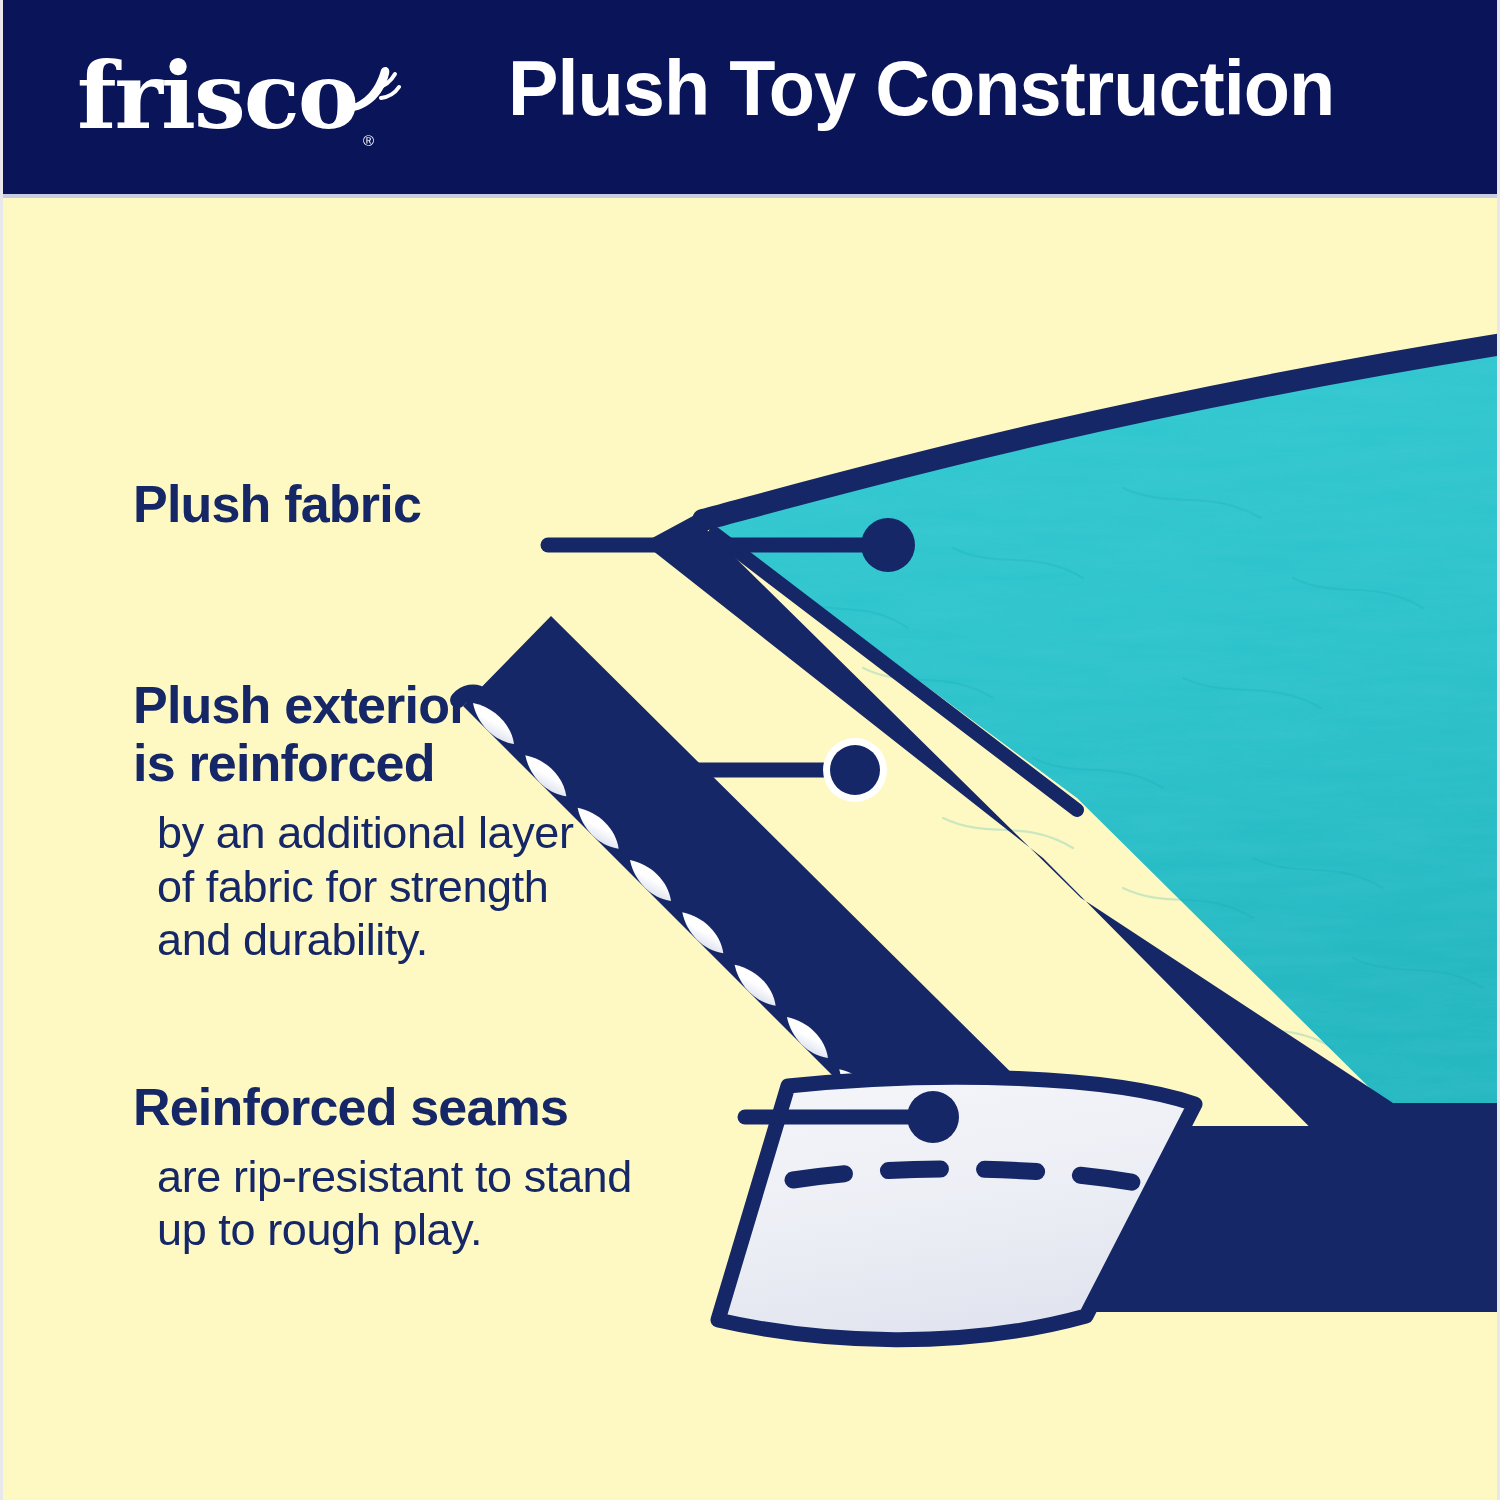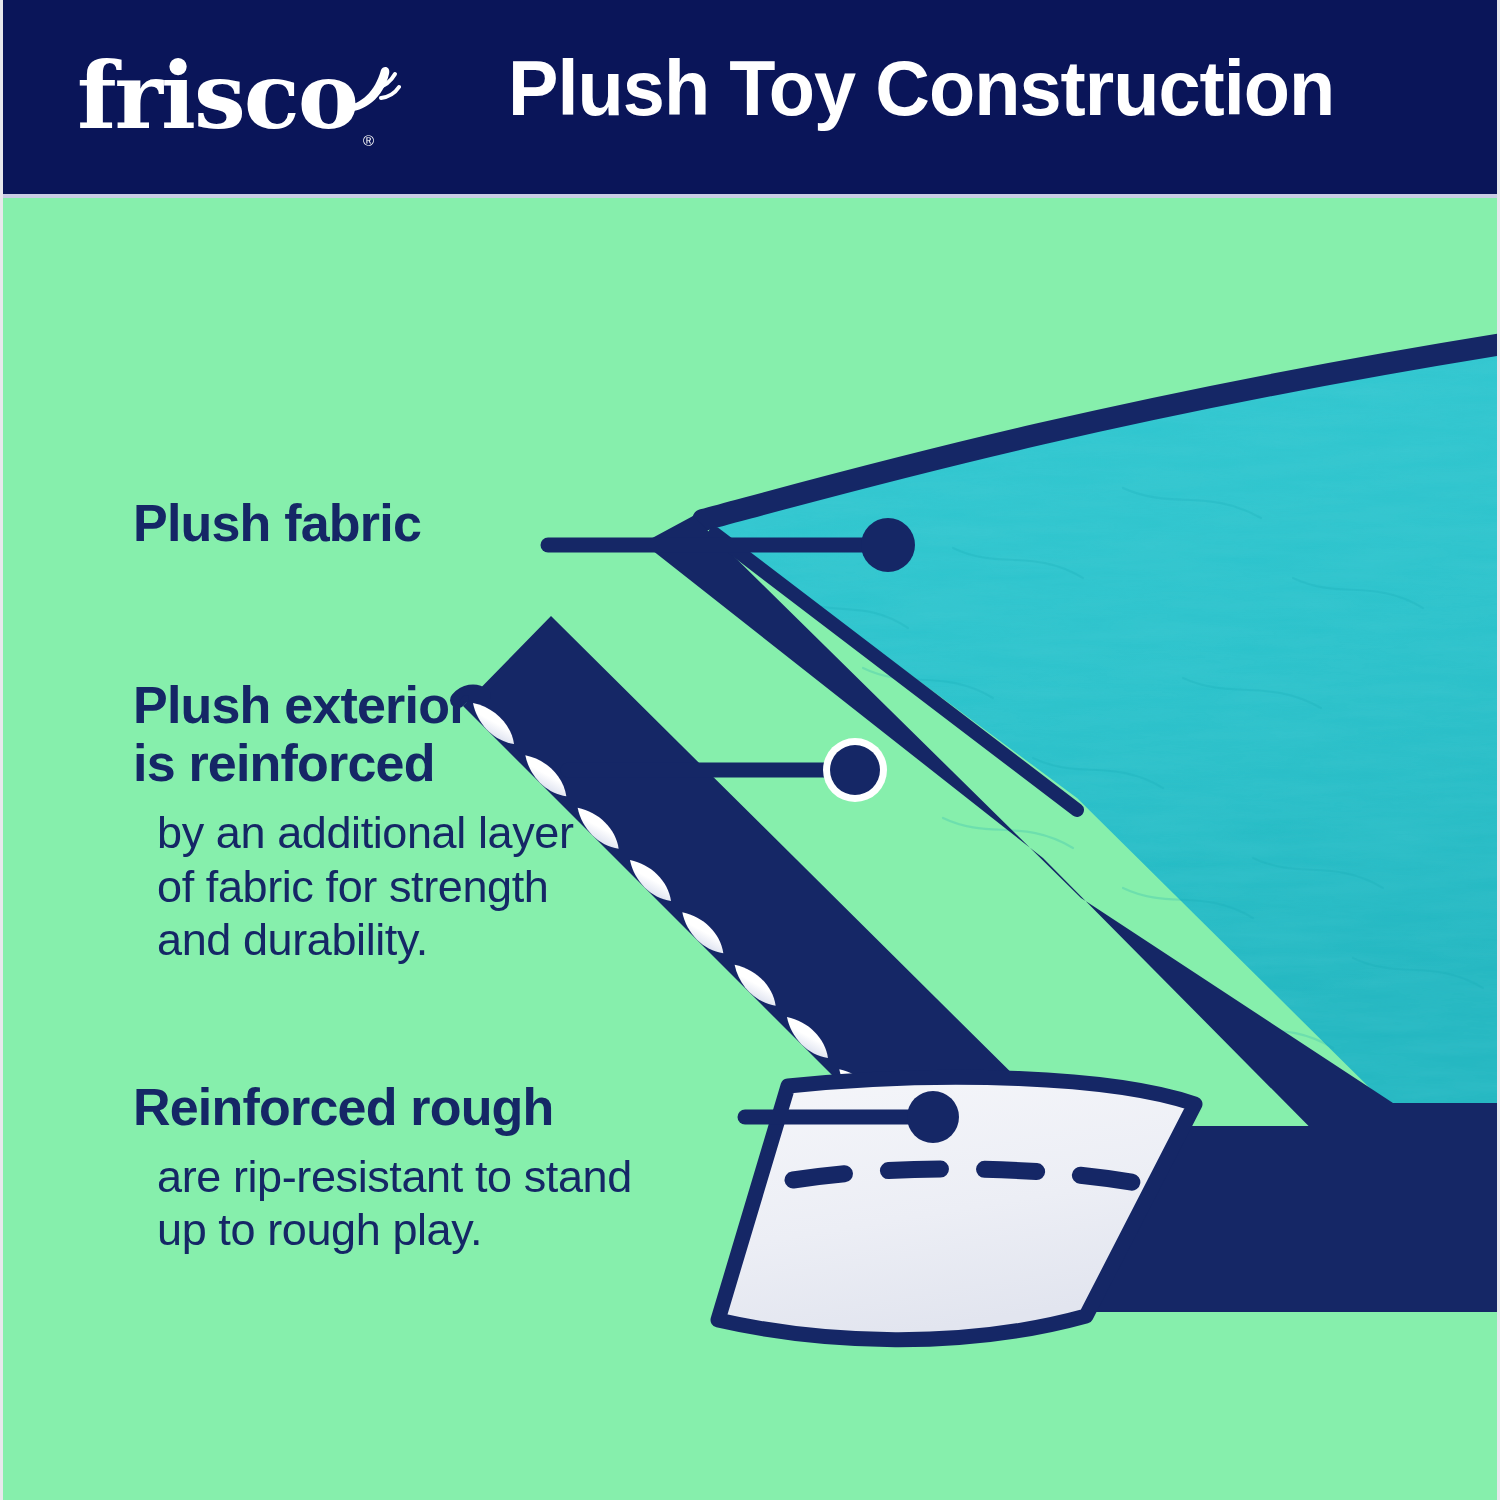--- a/index.html
+++ b/index.html
@@ -7,21 +7,21 @@
     padding: 0;
     background: #ffffff;
   }
   body {
     font-family: "Liberation Sans", sans-serif;
   }
   #infographic {
     position: relative;
     width: 1500px;
     height: 1500px;
-    background: #86efac;
+    background: #fef9c3;
     overflow: hidden;
     box-sizing: border-box;
     border-left: 3px solid #e8e8ec;
     border-right: 3px solid #e8e8ec;
   }
 
   
   .header-bar {
     position: absolute;
     left: 0;
@@ -112,21 +112,21 @@
     font-size: 45px;
     line-height: 1.18;
     letter-spacing: -0.4px;
     color: #152766;
     margin-top: 14px;
     white-space: pre-line;
     margin-left: 24px;
   }
   #callout-plush-fabric {
     left: 130px;
-    top: 494px;
+    top: 475px;
   }
   #callout-plush-exterior {
     left: 130px;
     top: 676px;
   }
   #callout-reinforced-seams {
     left: 130px;
     top: 1078px;
   }
 </style>
@@ -409,18 +409,18 @@
 
   <div class="callout" id="callout-plush-exterior">
     <div class="callout-heading">Plush exterior
 is reinforced</div>
     <div class="callout-body">by an additional layer
 of fabric for strength
 and durability.</div>
   </div>
 
   <div class="callout" id="callout-reinforced-seams">
-    <div class="callout-heading">Reinforced rough</div>
+    <div class="callout-heading">Reinforced seams</div>
     <div class="callout-body">are rip-resistant to stand
 up to rough play.</div>
   </div>
 
 </div>
 
 </body></html>

